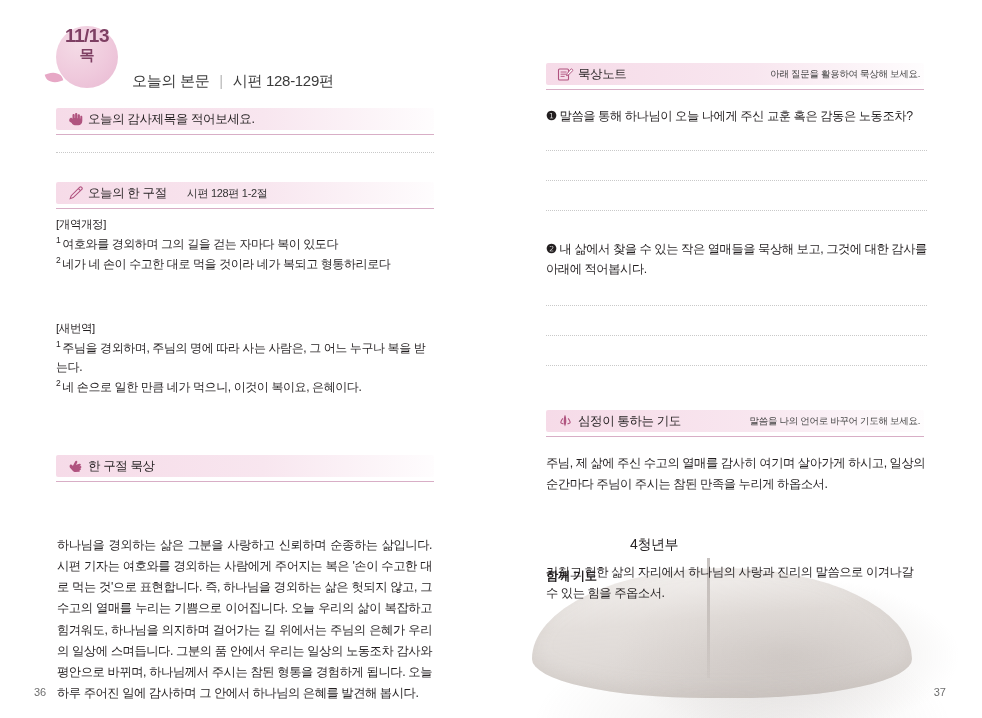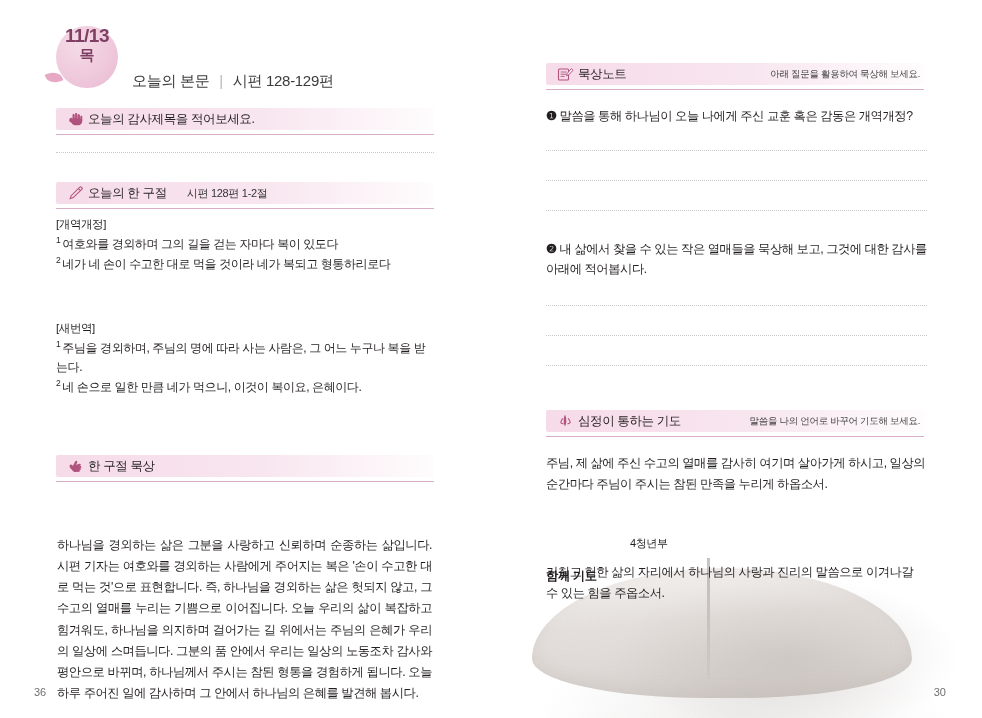--- a/index.html
+++ b/index.html
@@ -234,21 +234,21 @@
   .together-label {
     position: absolute;
     font-size: 12.3px;
     font-weight: bold;
     letter-spacing: -0.4px;
     color: #231f20;
     margin-top: 32px;
   }
   .together-val {
     position: absolute;
-    font-size: 11px;
+    font-size: 14px;
     letter-spacing: -0.4px;
     color: #231f20;
   }
 
   .pagenum {
     position: absolute;
     bottom: 20px;
     font-size: 11px;
     color: #6f6f6f;
   }
@@ -349,21 +349,21 @@
             <path d="M13.8 2.2c.5-.5 1.2-.2 1.6.2.4.4.5 1.1 0 1.6l-4 4-1.9.6.6-1.9 3.7-4.5z" fill="#fff" stroke="#b0537f" stroke-width="1"></path>
           </svg>
         </span>
         <span class="sec-label">묵상노트</span>
         <span class="sec-hint">아래 질문을 활용하여 묵상해 보세요.</span>
       </div>
       <div class="sec-rule"></div>
     </div>
 
     <div class="qitem" style="left:56px; top:107px; width:382px;">
-      <span class="qnum">❶</span><span>말씀을 통해 하나님이 오늘 나에게 주신 교훈 혹은 감동은 개역개정?</span>
+      <span class="qnum">❶</span><span>말씀을 통해 하나님이 오늘 나에게 주신 교훈 혹은 감동은 노동조차?</span>
     </div>
     <div class="dotline" style="left:56px; top:150px; width:381px;"></div>
     <div class="dotline" style="left:56px; top:180px; width:381px;"></div>
     <div class="dotline" style="left:56px; top:210px; width:381px;"></div>
 
     <div class="qitem" style="left:56px; top:240px; width:382px;">
       <span class="qnum">❷</span><span>내 삶에서 찾을 수 있는 작은 열매들을 묵상해 보고, 그것에 대한 감사를 아래에 적어봅시다.</span>
     </div>
     <div class="dotline" style="left:56px; top:305px; width:381px;"></div>
     <div class="dotline" style="left:56px; top:335px; width:381px;"></div>
@@ -382,16 +382,16 @@
       </div>
       <div class="sec-rule"></div>
     </div>
 
     <div class="pray" style="left:56px; top:453px; width:382px;">주님, 제 삶에 주신 수고의 열매를 감사히 여기며 살아가게 하시고, 일상의 순간마다 주님이 주시는 참된 만족을 누리게 하옵소서.</div>
 
     <div class="together-label" style="left:56px; top:536px;">함께 기도</div>
     <div class="together-val" style="left:140px; top:536px;">4청년부</div>
     <div class="pray" style="left:56px; top:562px; width:382px;">거칠고 험한 삶의 자리에서 하나님의 사랑과 진리의 말씀으로 이겨나갈 수 있는 힘을 주옵소서.</div>
 
-    <div class="pagenum right">30</div>
+    <div class="pagenum right">37</div>
   </div>
 
 </div>
 
 </body></html>

